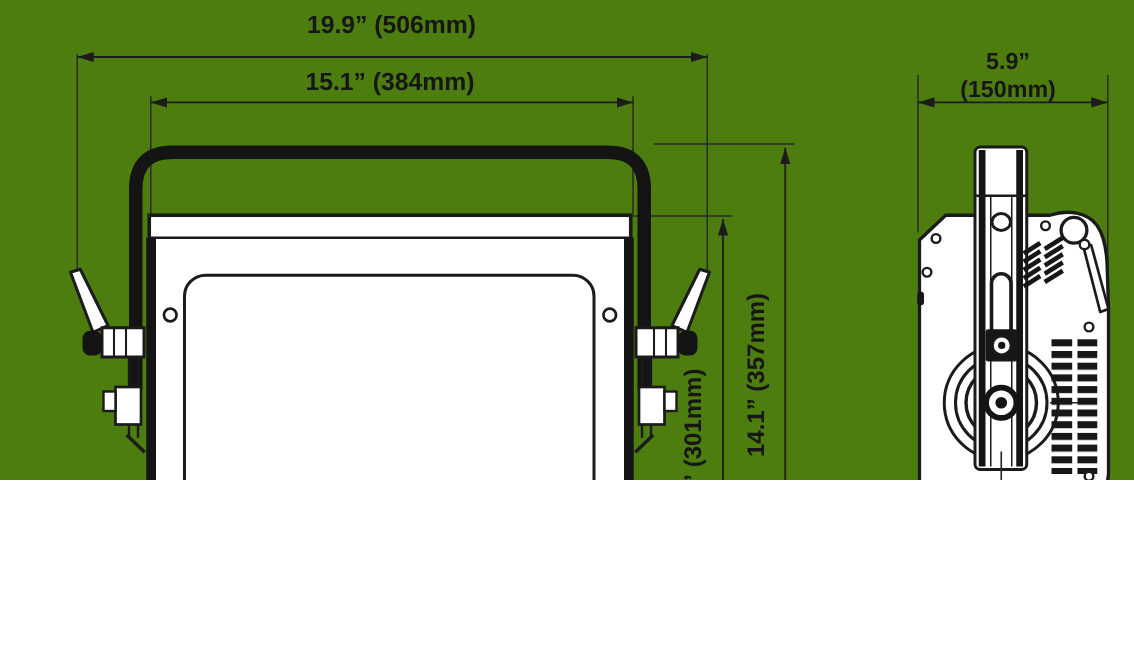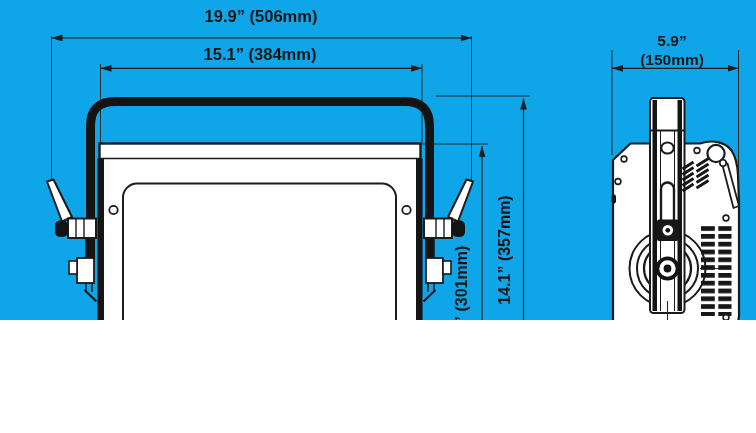--- a/index.html
+++ b/index.html
@@ -1,16 +1,16 @@
 <!DOCTYPE html>
 <html><head>
 <meta charset="utf-8">
 <style>
   html,body{margin:0;padding:0;background:#ffffff;}
-  .canvas{position:relative;width:756px;height:320px;background:#0ea5e9;overflow:hidden;
+  .canvas{position:relative;width:756px;height:320px;background:#4d7c0f;overflow:hidden;
           font-family:"Liberation Sans", sans-serif;}
   svg{display:block;}
   .dimline{stroke:#1c1c1c;stroke-width:1.2;fill:none;}
   .extline{stroke:#2a2a2a;stroke-width:1;fill:none;}
   .outline{stroke:#1b1b1b;fill:#ffffff;}
   .dimtext{font-family:"Liberation Sans", sans-serif;font-weight:bold;fill:#161616;}
   .hatch{stroke:#171717;stroke-width:3;fill:none;}
 </style>
 </head>
 <body>

